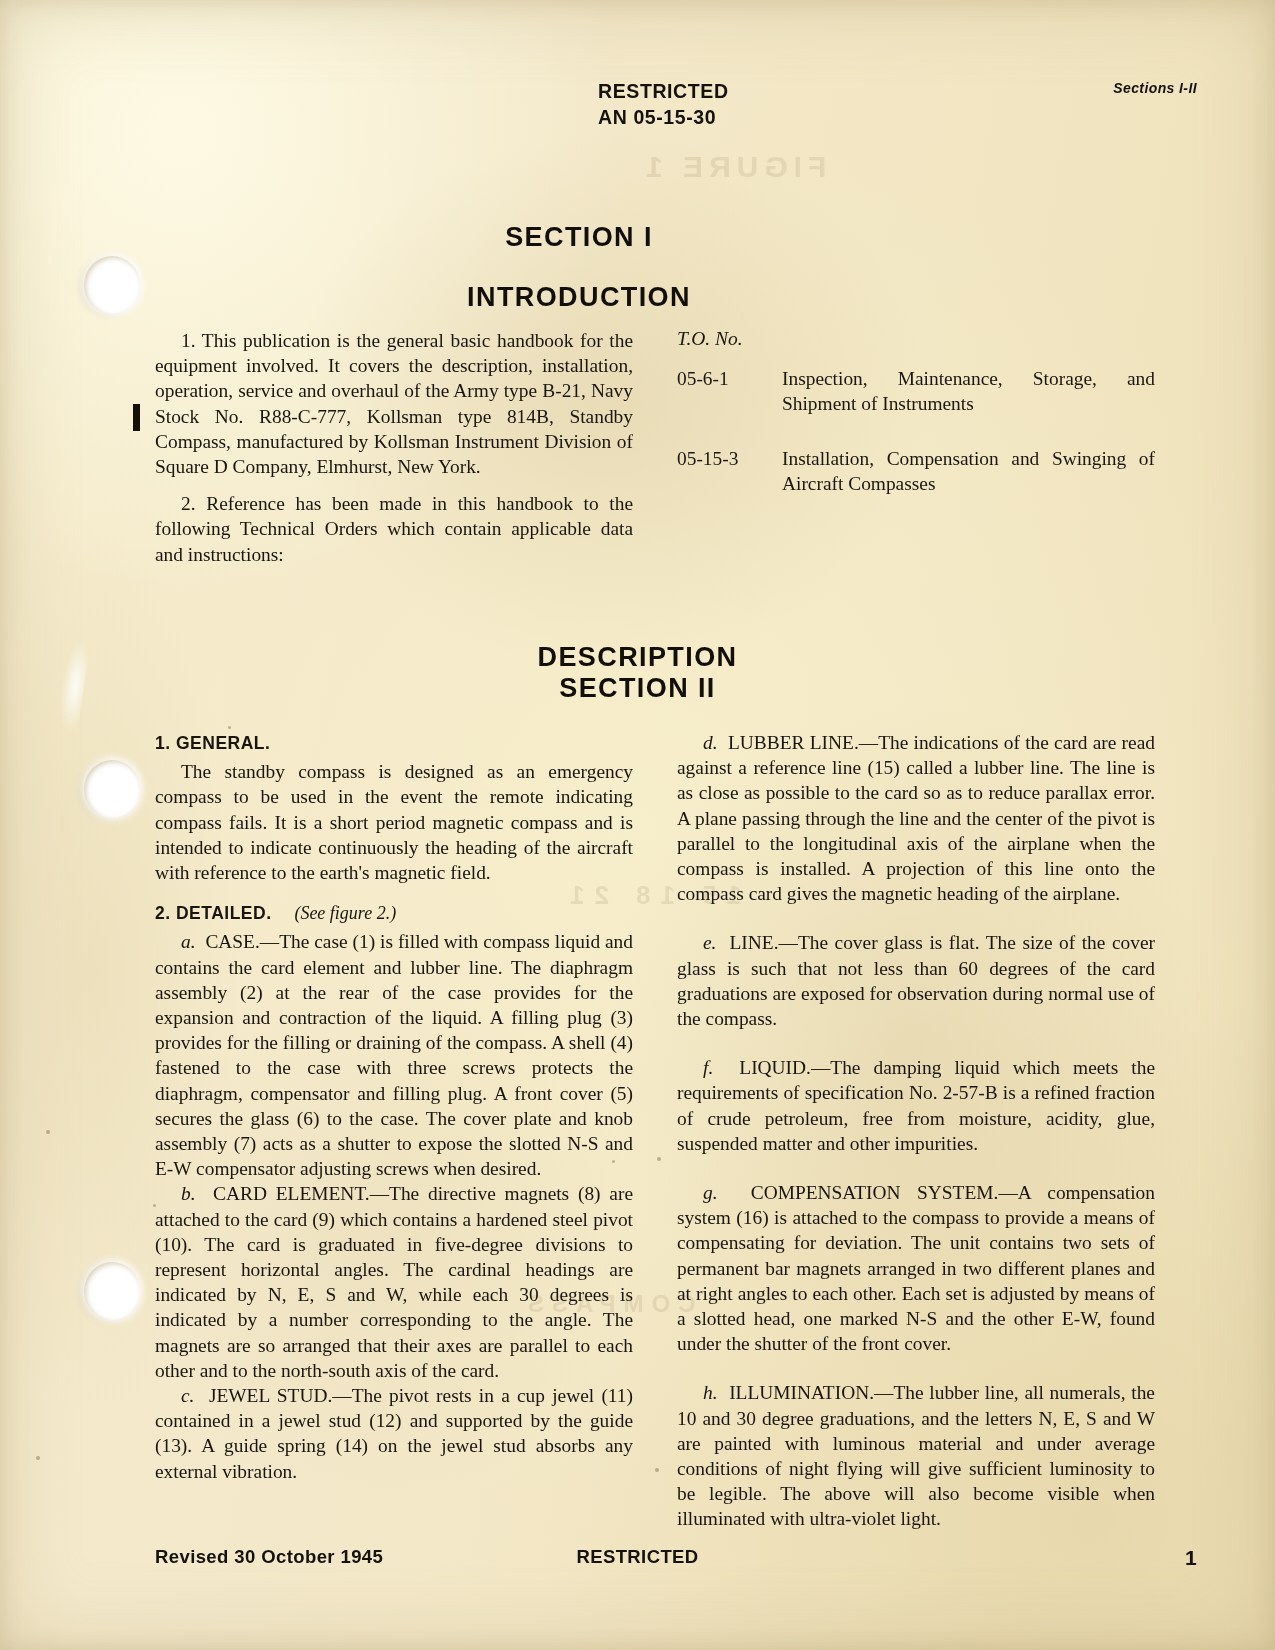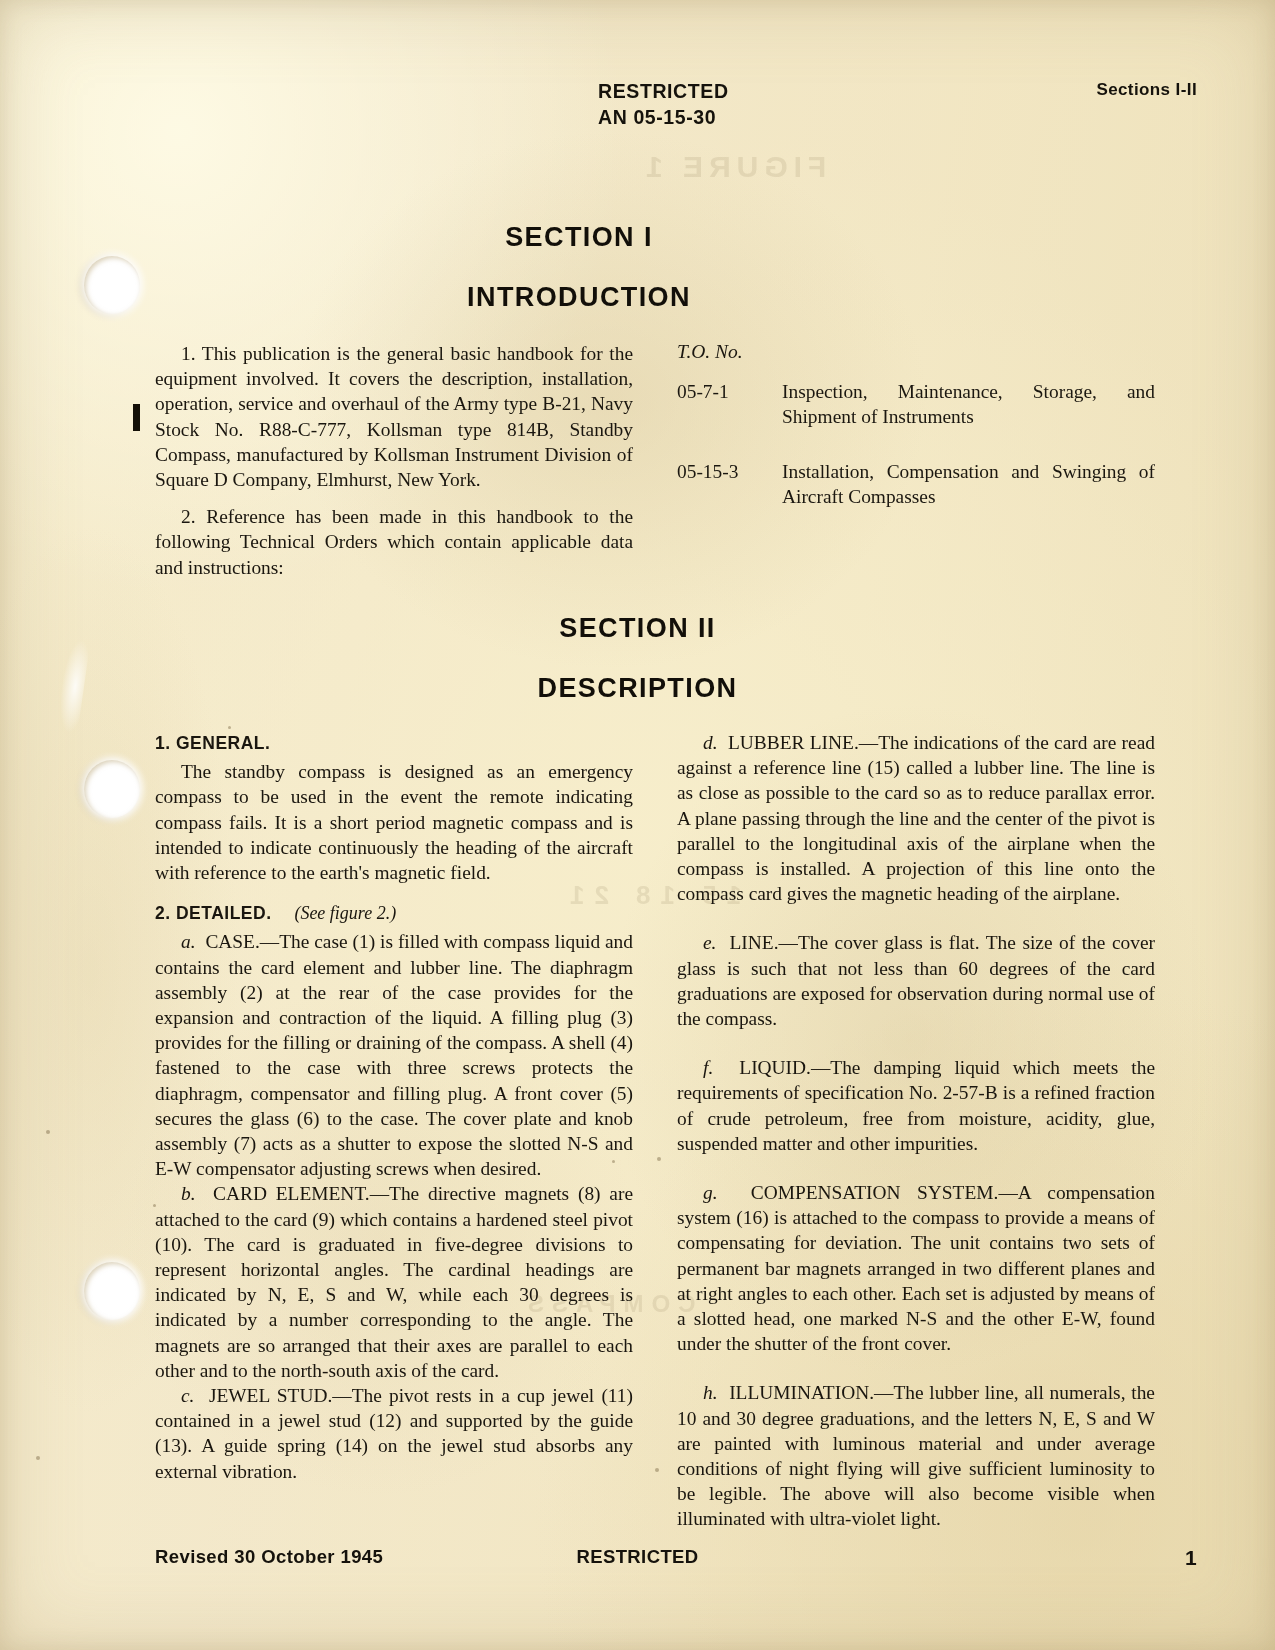--- a/index.html
+++ b/index.html
@@ -65,21 +65,21 @@
 
   .hdr{position:absolute;top:78px;left:0;width:1275px;}
   .hdr-left{
     position:absolute;left:598px;top:0;
     font-family:"Liberation Sans", sans-serif;font-weight:bold;
     font-size:19.5px;letter-spacing:.6px;line-height:26px;color:#15120c;
   }
   .hdr-right{
     position:absolute;right:78px;top:2px;
     font-family:"Liberation Sans", sans-serif;font-weight:bold;
-    font-size:17px;letter-spacing:.4px;color:#15120c;
+    font-size:14px;letter-spacing:.4px;color:#15120c;font-style:italic;
   }
 
   .sec-title{
     text-align:center;font-family:"Liberation Sans", sans-serif;font-weight:bold;
     font-size:27px;letter-spacing:1.4px;color:#120f09;
   }
 
   .cols{position:absolute;left:155px;width:1000px;}
   .col{width:478px;}
   .col.left{float:left;}
@@ -163,41 +163,41 @@
     <div class="hdr-right">Sections I-II</div>
   </div>
 
   <div style="position:absolute;left:0;top:222px;width:1158px;">
     <div class="sec-title">SECTION I</div>
     <div class="sec-title" style="margin-top:29px;">INTRODUCTION</div>
   </div>
 
   <div class="changebar"></div>
 
-  <div class="cols" style="top:341px;">
+  <div class="cols" style="top:328px;">
     <div class="col left">
       <p class="body ind">1. This publication is the general basic handbook for the equipment involved. It covers the description, installation, operation, service and overhaul of the Army type B-21, Navy Stock No. R88-C-777, Kollsman type 814B, Standby Compass, manufactured by Kollsman Instrument Division of Square D Company, Elmhurst, New York.</p>
       <p class="body ind" style="margin-top:12px;">2. Reference has been made in this handbook to the following Technical Orders which contain applicable data and instructions:</p>
     </div>
     <div class="col right">
       <p class="to-label">T.O. No.</p>
       <div class="to-row">
-        <div class="to-num">05-7-1</div>
+        <div class="to-num">05-6-1</div>
         <div class="to-desc">Inspection, Maintenance, Storage, and Shipment of Instruments</div>
       </div>
       <div class="to-row" style="">
         <div class="to-num">05-15-3</div>
         <div class="to-desc">Installation, Compensation and Swinging of Aircraft Compasses</div>
       </div>
     </div>
   </div>
 
   <div style="position:absolute;left:0;top:613px;width:1275px;">
+    <div class="sec-title" style="margin-top:29px;">DESCRIPTION</div>
     <div class="sec-title">SECTION II</div>
-    <div class="sec-title" style="margin-top:29px;">DESCRIPTION</div>
   </div>
 
   <div class="cols" style="top:730px;">
 
     <div class="col left">
       <p class="body" style="margin-bottom:3px;">
         <span class="runhead">1. GENERAL.</span>
       </p>
       <p class="body ind">The standby compass is designed as an emergency compass to be used in the event the remote indicating compass fails. It is a short period magnetic compass and is intended to indicate continuously the heading of the aircraft with reference to the earth's magnetic field.</p>
 

